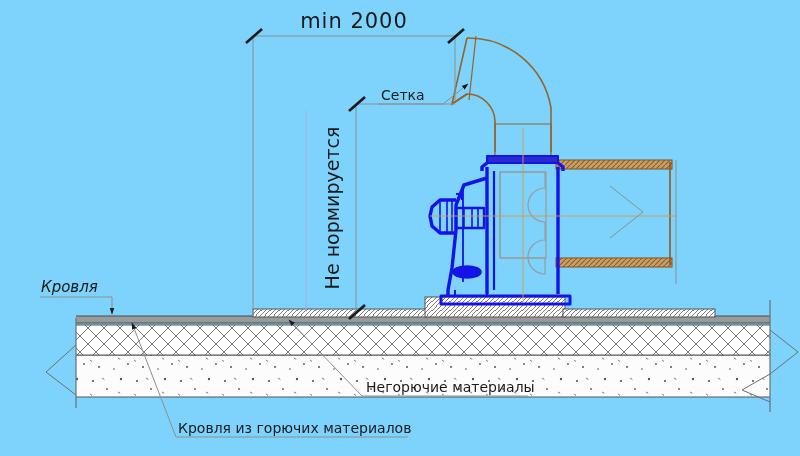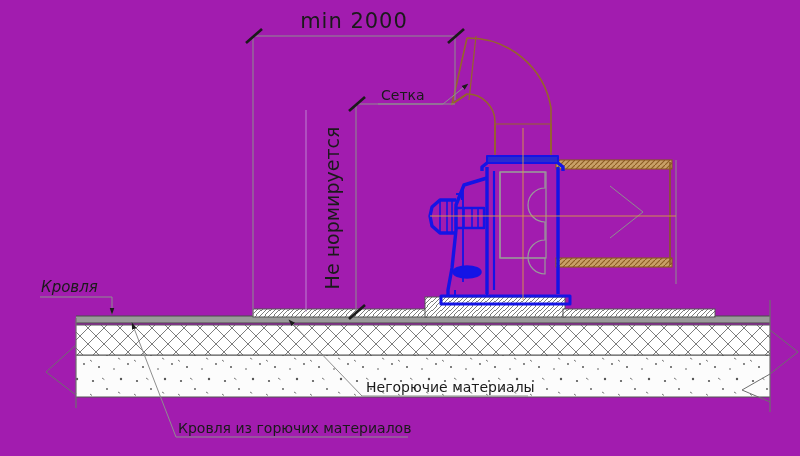--- a/index.html
+++ b/index.html
@@ -7,21 +7,21 @@
     padding: 0;
     background: #ffffff;
   }
   body {
     font-family: "DejaVu Sans", sans-serif;
   }
   #canvas-wrap {
     position: relative;
     width: 800px;
     height: 456px;
-    background: #a21caf;
+    background: #7dd3fc;
     overflow: hidden;
   }
   svg#drawing {
     display: block;
     width: 800px;
     height: 456px;
   }
   .dim-text {
     font-family: "DejaVu Sans", sans-serif;
     font-size: 21px;

